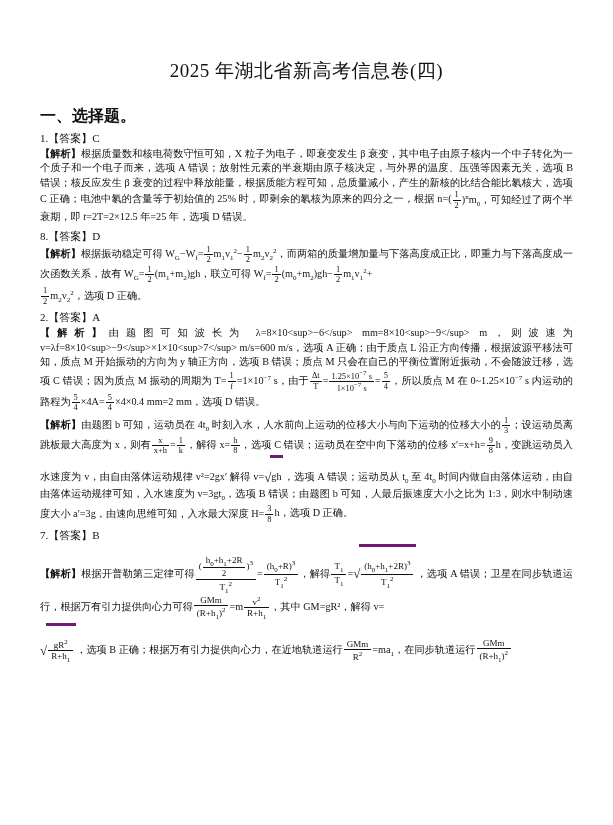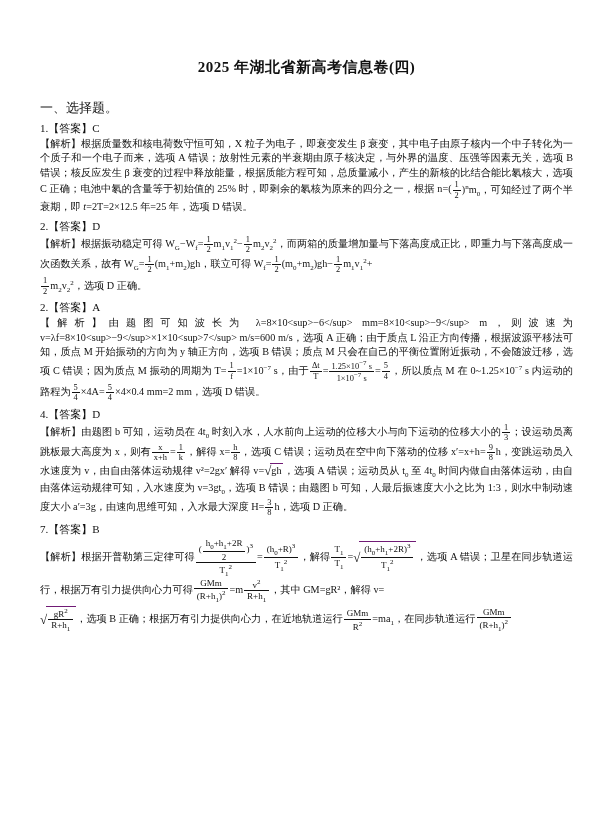--- a/index.html
+++ b/index.html
@@ -8,44 +8,44 @@
     font-family:"Liberation Serif", serif;
     color:#111;
     overflow:hidden;
   }
   .page{
     position:relative;width:613px;height:825px;box-sizing:border-box;
     padding:0 40px;
   }
   .doc-title{
     text-align:center;
-    font-size:15px;
-    font-weight:bold;
+    font-size:19px;
+    font-weight:normal;
     margin-top:58px;
     margin-bottom:22px;
     letter-spacing:0.5px;
   }
   .section-head{
-    font-size:13px;
-    font-weight:normal;
+    font-size:16px;
+    font-weight:bold;
     margin:6px 0 4px 0;
   }
   .qnum{
     font-size:11px;
     font-weight:normal;
     margin:4px 0 1px 0;
   }
   .para{
     font-size:10.2px;
     line-height:1.42;
     text-align:justify;
     margin:0 0 2px 0;
     text-indent:0;
   }
-  .para .lead{font-weight:normal;}
+  .para .lead{font-weight:bold;}
   .frac{
     display:inline-block;
     vertical-align:middle;
     text-align:center;
     font-size:8.4px;
     line-height:1.12;
     margin:0 1px;
   }
   .frac .num{display:block;border-bottom:1px solid #111;padding:0 2px;}
   .frac .den{display:block;padding:0 2px;}
@@ -54,22 +54,22 @@
     vertical-align:middle;
     text-align:center;
     font-size:9px;
     line-height:1.15;
     margin:0 1px;
   }
   .bigfrac .num{display:block;border-bottom:1px solid #111;padding:0 3px;}
   .bigfrac .den{display:block;padding:0 3px;}
   .sqrt{
     display:inline-block;
-    border-top:1px solid #701a75;
-    padding:0 2px 0 1px;
+    border-top:3px solid #701a75;
+    padding:12px 2px 0 1px;
     margin-left:-1px;
   }
   .radsign{display:inline-block;vertical-align:middle;font-size:13px;}
   sup{font-size:7px;vertical-align:super;}
   sub{font-size:7px;vertical-align:sub;}
   .italic{font-style:italic;}
   .block{margin-bottom:3px;}
 </style>
 </head>
 <body>
@@ -81,38 +81,37 @@
   <div class="section-head">一、选择题。</div>
 
   <div class="block">
     <div class="qnum">1.【答案】C</div>
     <div class="para">
       <span class="lead">【解析】</span><span>根据质量数和核电荷数守恒可知，X 粒子为电子，即衰变发生 β 衰变，其中电子由原子核内一个中子转化为一个质子和一个电子而来，选项 A 错误；放射性元素的半衰期由原子核决定，与外界的温度、压强等因素无关，选项 B 错误；核反应发生 β 衰变的过程中释放能量，根据质能方程可知，总质量减小，产生的新核的比结合能比氡核大，选项 C 正确；电池中氡的含量等于初始值的 25% 时，即剩余的氡核为原来的四分之一，根据 n=(</span><span class="frac"><span class="num">1</span><span class="den">2</span></span><span>)<sup>n</sup>m<sub>0</sub>，可知经过了两个半衰期，即 <span class="italic">t</span>=2T=2×12.5 年=25 年，选项 D 错误。</span>
     </div>
   </div>
 
   <div class="block">
-    <div class="qnum">2.【答案】D</div>
+    <div class="qnum">8.【答案】D</div>
     <div class="para">
       <span class="lead">【解析】</span><span>根据振动稳定可得 W<sub>G</sub>−W<sub>f</sub>=</span><span class="frac"><span class="num">1</span><span class="den">2</span></span><span>m<sub>1</sub>v<sub>1</sub><sup>2</sup>−</span><span class="frac"><span class="num">1</span><span class="den">2</span></span><span>m<sub>2</sub>v<sub>2</sub><sup>2</sup>，而两箱的质量增加量与下落高度成正比，即重力与下落高度成一次函数关系，故有 W<sub>G</sub>=</span><span class="frac"><span class="num">1</span><span class="den">2</span></span><span>(m<sub>1</sub>+m<sub>2</sub>)gh，联立可得 W<sub>f</sub>=</span><span class="frac"><span class="num">1</span><span class="den">2</span></span><span>(m<sub>0</sub>+m<sub>2</sub>)gh−</span><span class="frac"><span class="num">1</span><span class="den">2</span></span><span>m<sub>1</sub>v<sub>1</sub><sup>2</sup>+</span>
     </div>
     <div class="para">
       <span class="frac"><span class="num">1</span><span class="den">2</span></span><span>m<sub>2</sub>v<sub>2</sub><sup>2</sup>，选项 D 正确。</span>
     </div>
   </div>
 
   <div class="block">
     <div class="qnum">2.【答案】A</div>
     <div class="para">
       <span class="lead">【解析】</span><span>由题图可知波长为 λ=8×10&lt;sup&gt;−6&lt;/sup&gt; mm=8×10&lt;sup&gt;−9&lt;/sup&gt; m，则波速为 v=λf=8×10&lt;sup&gt;−9&lt;/sup&gt;×1×10&lt;sup&gt;7&lt;/sup&gt; m/s=600 m/s，选项 A 正确；由于质点 L 沿正方向传播，根据波源平移法可知，质点 M 开始振动的方向为 y 轴正方向，选项 B 错误；质点 M 只会在自己的平衡位置附近振动，不会随波迁移，选项 C 错误；因为质点 M 振动的周期为 T=</span><span class="frac"><span class="num">1</span><span class="den">f</span></span><span>=1×10<sup>−7</sup> s，由于</span><span class="frac"><span class="num">Δt</span><span class="den">T</span></span><span>=</span><span class="frac"><span class="num">1.25×10<sup>−7</sup> s</span><span class="den">1×10<sup>−7</sup> s</span></span><span>=</span><span class="frac"><span class="num">5</span><span class="den">4</span></span><span>，所以质点 M 在 0~1.25×10<sup>−7</sup> s 内运动的路程为</span><span class="frac"><span class="num">5</span><span class="den">4</span></span><span>×4A=</span><span class="frac"><span class="num">5</span><span class="den">4</span></span><span>×4×0.4 mm=2 mm，选项 D 错误。</span>
     </div>
   </div>
 
   <div class="block">
-    <div class="qnum">4.【答案】D</div>
     <div class="para">
       <span class="lead">【解析】</span><span>由题图 b 可知，运动员在 4t<sub>0</sub> 时刻入水，人水前向上运动的位移大小与向下运动的位移大小的</span><span class="frac"><span class="num">1</span><span class="den">3</span></span><span>；设运动员离跳板最大高度为 x，则有</span><span class="frac"><span class="num">x</span><span class="den">x+h</span></span><span>=</span><span class="frac"><span class="num">1</span><span class="den">k</span></span><span>，解得 x=</span><span class="frac"><span class="num">h</span><span class="den">8</span></span><span>，选项 C 错误；运动员在空中向下落动的位移 x′=x+h=</span><span class="frac"><span class="num">9</span><span class="den">8</span></span><span>h，变跳运动员入水速度为 v，由自由落体运动规律 v²=2gx′ 解得 v=</span><span class="radsign">√</span><span class="sqrt">gh</span><span>，选项 A 错误；运动员从 t<sub>0</sub> 至 4t<sub>0</sub> 时间内做自由落体运动，由自由落体运动规律可知，入水速度为 v=3gt<sub>0</sub>，选项 B 错误；由题图 b 可知，人最后振速度大小之比为 1:3，则水中制动速度大小 a′=3g，由速向思维可知，入水最大深度 H=</span><span class="frac"><span class="num">3</span><span class="den">8</span></span><span>h，选项 D 正确。</span>
     </div>
   </div>
 
   <div class="block">
     <div class="qnum">7.【答案】B</div>
     <div class="para">
       <span class="lead">【解析】</span><span>根据开普勒第三定律可得</span><span class="bigfrac"><span class="num">(<span class="bigfrac"><span class="num">h<sub>0</sub>+h<sub>1</sub>+2R</span><span class="den">2</span></span>)<sup>3</sup></span><span class="den">T<sub>1</sub><sup>2</sup></span></span><span>=</span><span class="bigfrac"><span class="num">(h<sub>0</sub>+R)<sup>3</sup></span><span class="den">T<sub>1</sub><sup>2</sup></span></span><span>，解得</span><span class="bigfrac"><span class="num">T<sub>1</sub></span><span class="den">T<sub>1</sub></span></span><span>=</span><span class="radsign">√</span><span class="sqrt"><span class="bigfrac"><span class="num">(h<sub>0</sub>+h<sub>1</sub>+2R)<sup>3</sup></span><span class="den">T<sub>1</sub><sup>2</sup></span></span></span><span>，选项 A 错误；卫星在同步轨道运行，根据万有引力提供向心力可得</span><span class="bigfrac"><span class="num">GMm</span><span class="den">(R+h<sub>1</sub>)<sup>2</sup></span></span><span>=m</span><span class="bigfrac"><span class="num">v<sup>2</sup></span><span class="den">R+h<sub>1</sub></span></span><span>，其中 GM=gR²，解得 v=</span>
     </div>

